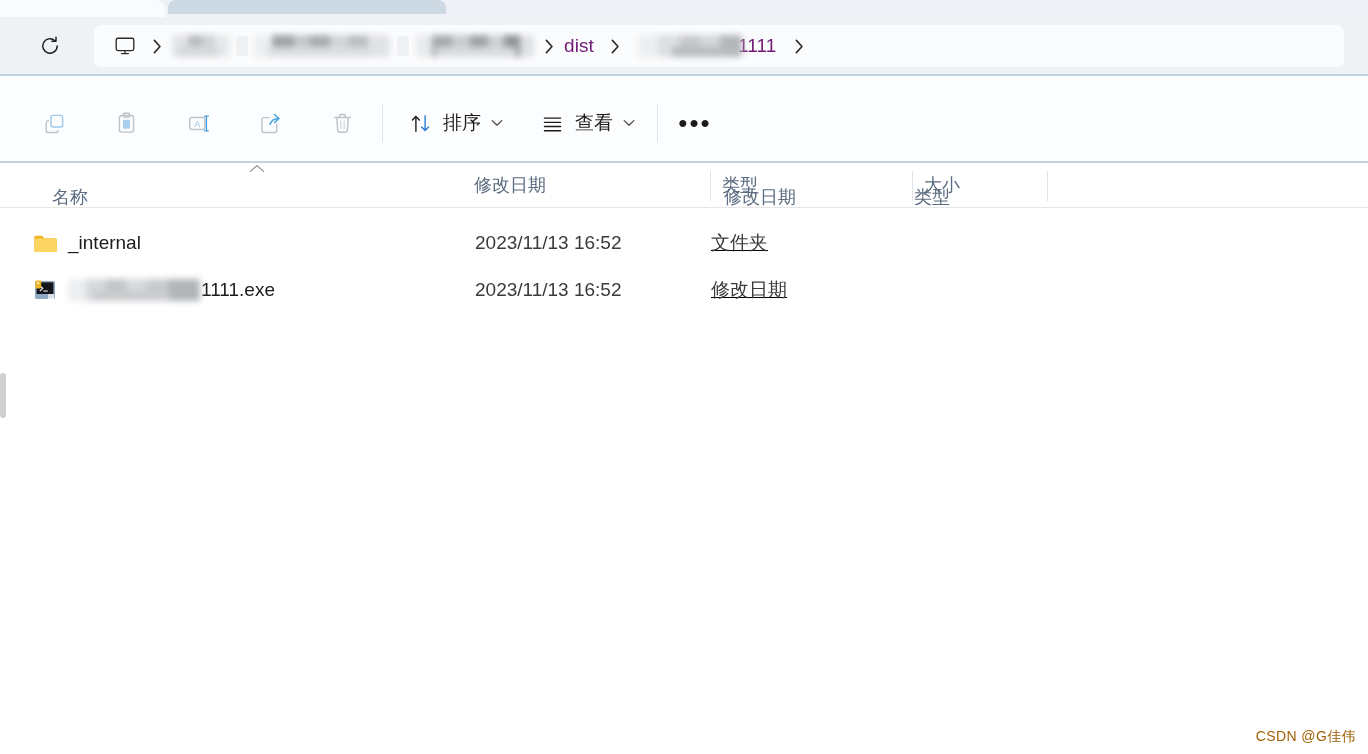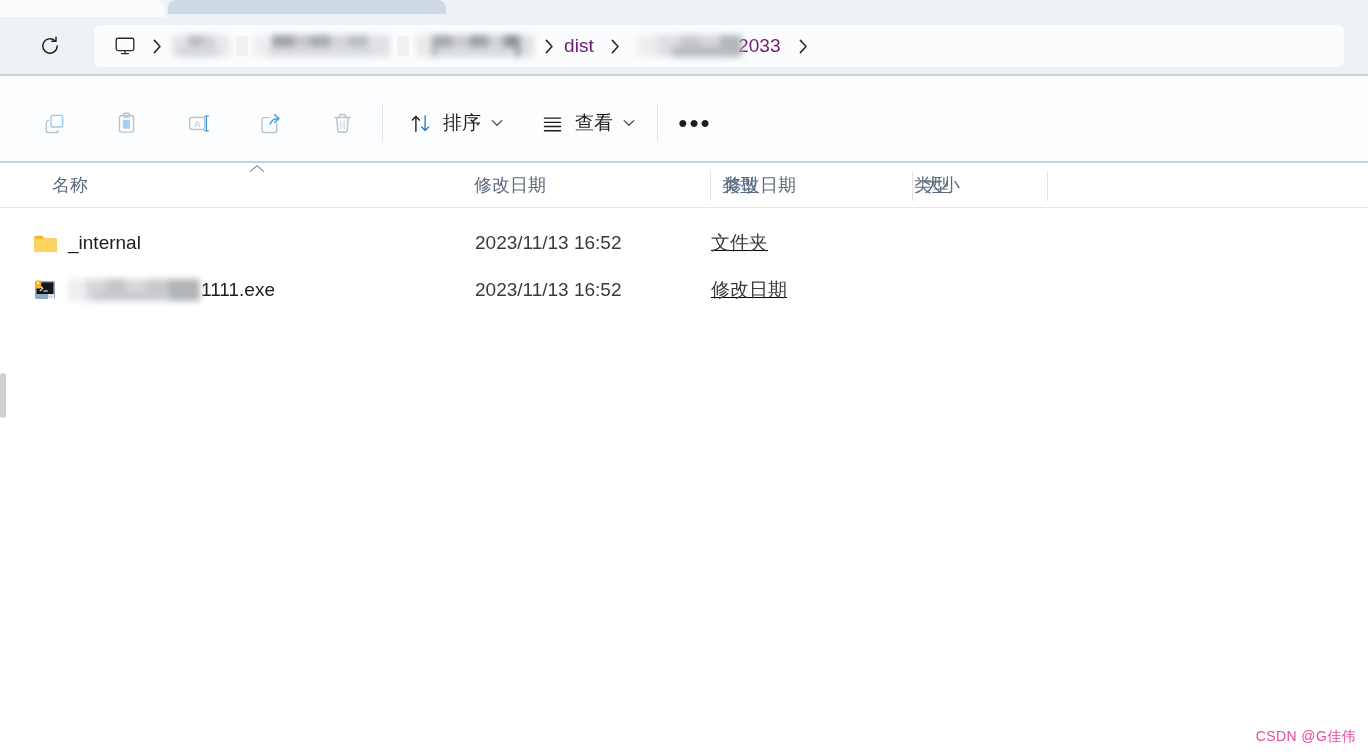--- a/index.html
+++ b/index.html
@@ -190,21 +190,21 @@
   }
   .colhead-top-line {
     position: absolute;
     left: 0; top: 161px;
     width: 1368px;
     height: 2px;
     background: #c3d2de;
   }
   .col {
     position: absolute;
-    top: 0;
+    top: 12px;
     height: 44px;
     display: flex;
     align-items: center;
     box-sizing: border-box;
   }
   .col .ctext {
     font-size: 18px;
     color: #5b6b80;
     white-space: nowrap;
   }
@@ -284,21 +284,21 @@
     height: 45px;
     background: #cfcfcf;
     border-radius: 3px;
   }
 
   
   .watermark {
     position: absolute;
     right: 12px; bottom: 8px;
     font-size: 14px;
-    color: #ec4899;
+    color: #a16207;
     white-space: nowrap;
     letter-spacing: 0.4px;
   }
 </style>
 </head>
 <body>
 
 <div class="window">
 
   <div class="tabstrip">
@@ -384,21 +384,21 @@
     </span>
 
     <span class="crumb-blur" style="width:104px;">
       <i style="left:0;   width:20px; background:#eceef0;"></i>
       <i style="left:20px;width:22px; background:#dcdee1;"></i>
       <i style="left:42px;width:20px; background:#c6c8cb;"></i>
       <i style="left:62px;width:20px; background:#d4d6d9;"></i>
       <i style="left:82px;width:22px; background:#b4b7ba;"></i>
       <i style="left:34px; top:12px; width:58px; height:12px; background:#b9bcbf;"></i>
     </span>
-    <span class="crumb-text" style="margin-left:-4px;">2033</span>
+    <span class="crumb-text" style="margin-left:-4px;">1111</span>
 
     <span class="crumb-sep" style="width:46px;">
       <svg width="9" height="15" viewBox="0 0 9 15" fill="none">
         <path d="M1.4 1.4L7 7.5l-5.6 6.1" stroke="#2b2b2b" stroke-width="1.6" stroke-linecap="round" stroke-linejoin="round"></path>
       </svg>
     </span>
   </div>
 
   <div class="toolbar"></div>
 

